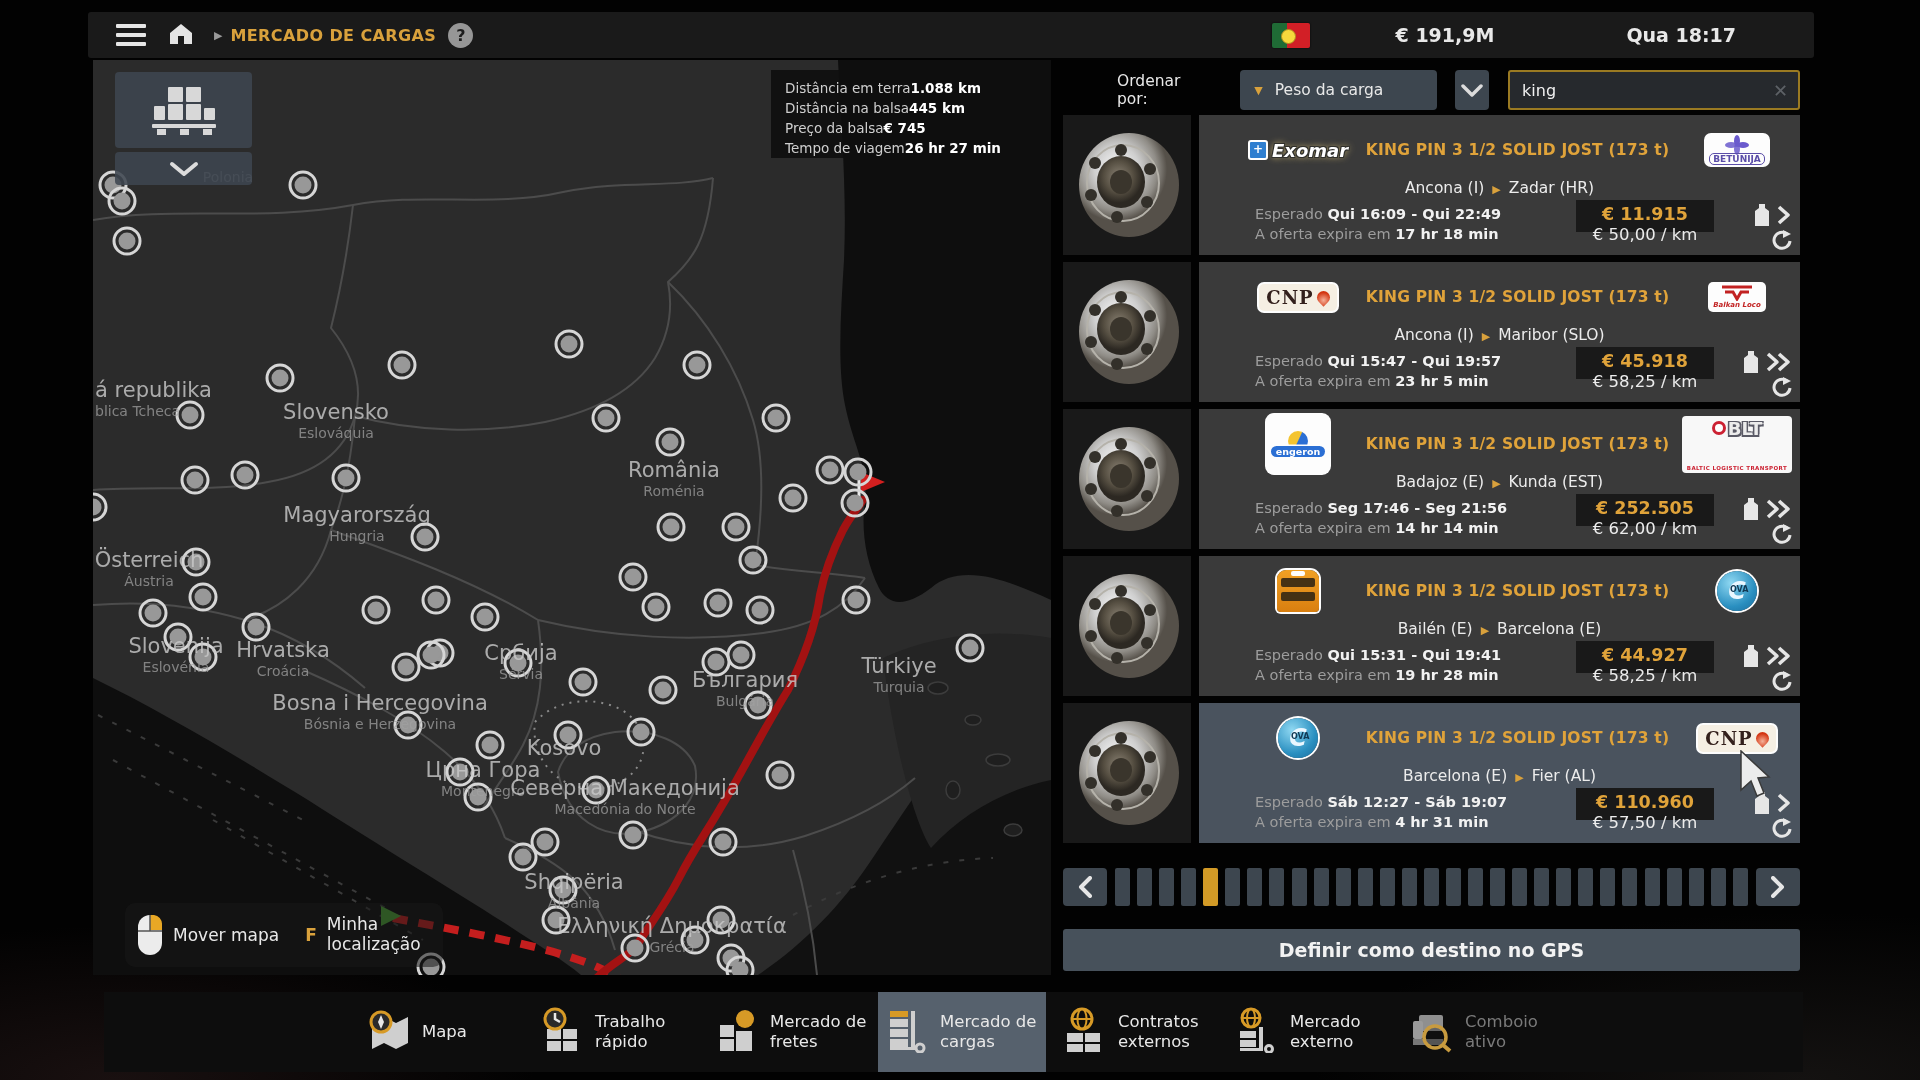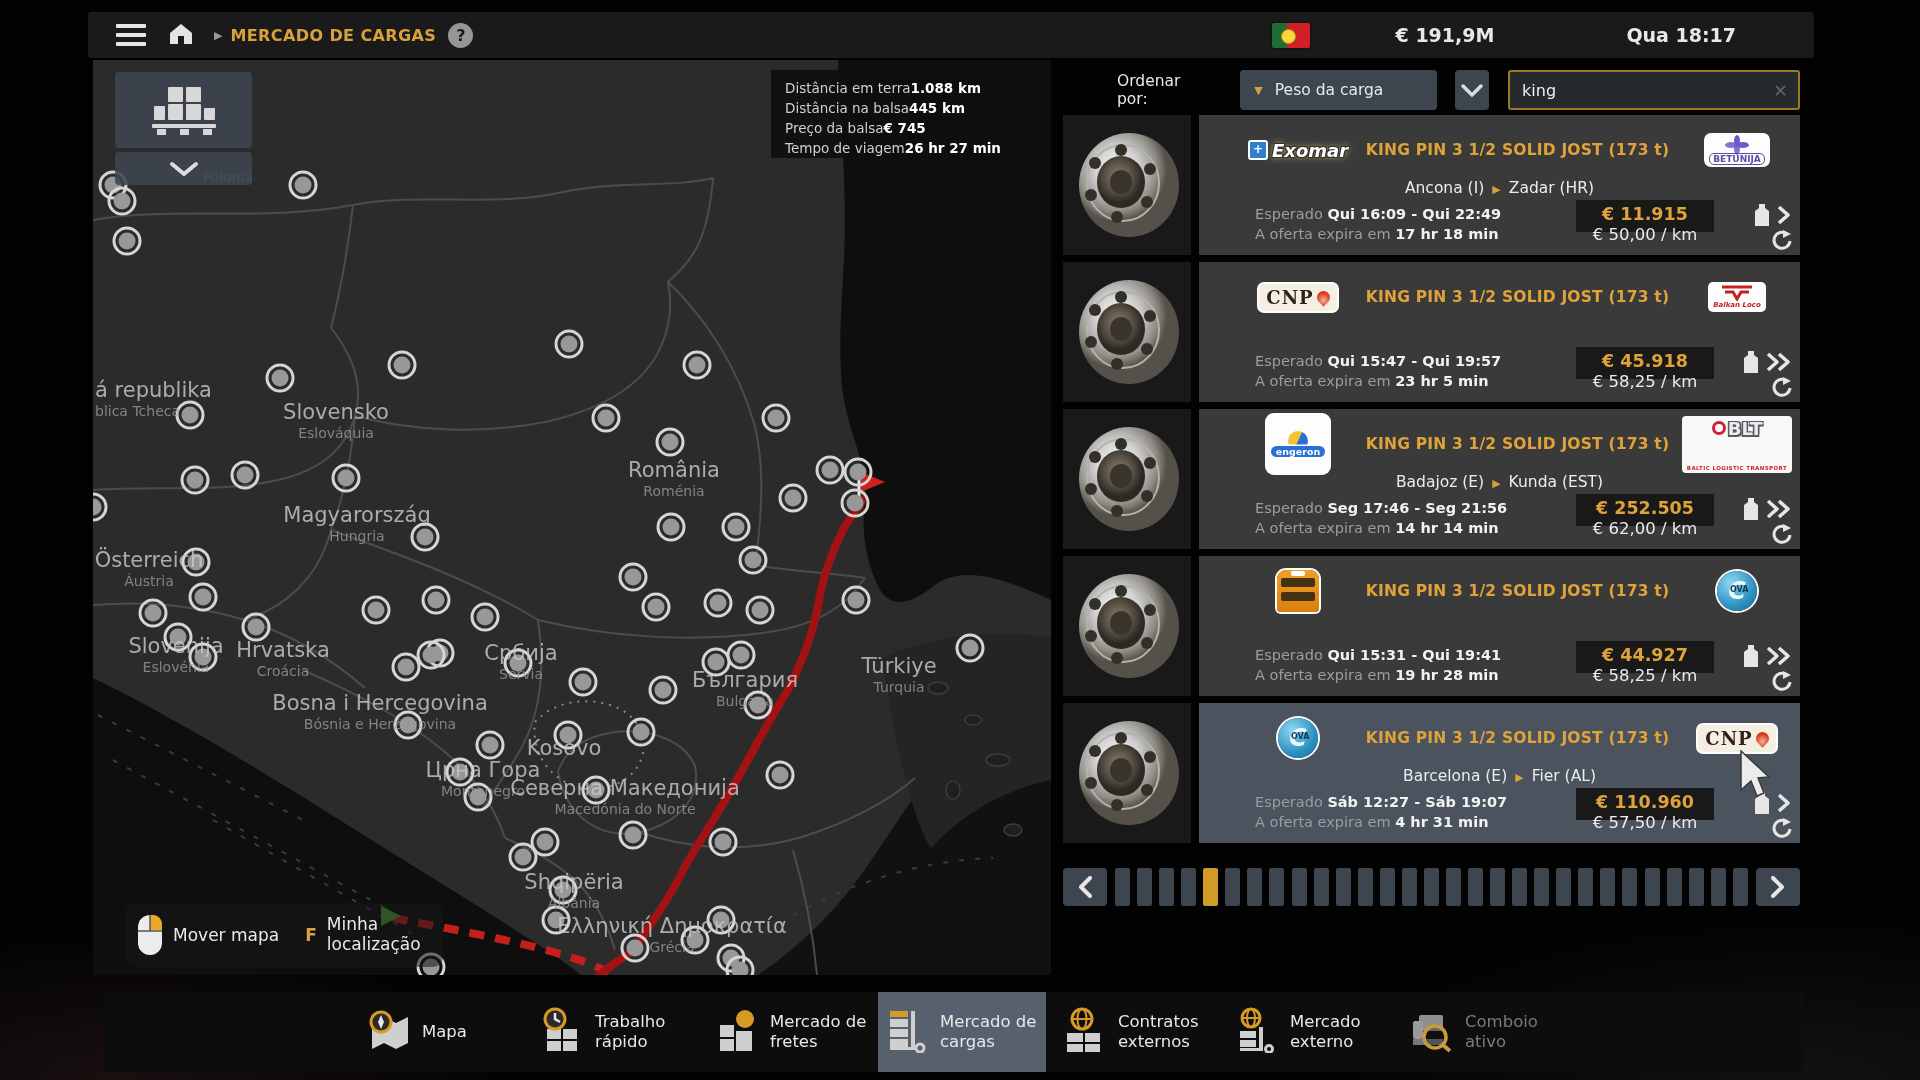--- a/index.html
+++ b/index.html
@@ -744,20 +744,21 @@
                   <svg width="34" height="16" viewBox="0 0 34 16">
                     <g stroke="#c22222" stroke-width="3" fill="none">
                       <path d="M2,2 H32"></path>
                       <path d="M5,7 L13,7 L17,14 L21,7 L29,7" fill="none"></path>
                     </g>
                   </svg>
                   <span class="cap">Balkan Loco</span>
                 </span>
               </span>
             </div>
+            <div class="routeline"><span>Ancona (I)</span><span class="sep">▶</span><span>Maribor (SLO)</span></div>
             <div class="oinfo">
               <div><span class="g">Esperado</span> <span class="w">Qui 15:47 - Qui 19:57</span></div>
               <div><span class="g">A oferta expira em</span> <span class="w">23 hr 5 min</span></div>
             </div>
             <div class="pricebox">
               <div class="price">€ 45.918</div>
               <div class="rate">€ 58,25 / km</div>
             </div>
             <div class="ricons">
               <div class="r1">
@@ -891,20 +892,21 @@
                 </span>
               </span>
               <span class="cargo">KING PIN 3 1/2 SOLID JOST (173 t)</span>
               <span class="lgwrap r">
                 <span class="lg lg-blue">
                   <span class="c">C</span>
                   <span class="ola">OVA</span>
                 </span>
               </span>
             </div>
+            <div class="routeline"><span>Bailén (E)</span><span class="sep">▶</span><span>Barcelona (E)</span></div>
             <div class="oinfo">
               <div><span class="g">Esperado</span> <span class="w">Qui 15:31 - Qui 19:41</span></div>
               <div><span class="g">A oferta expira em</span> <span class="w">19 hr 28 min</span></div>
             </div>
             <div class="pricebox">
               <div class="price">€ 44.927</div>
               <div class="rate">€ 58,25 / km</div>
             </div>
             <div class="ricons">
               <div class="r1">
@@ -1035,20 +1037,21 @@
           <div class="tick"></div>
           <div class="tick"></div>
         </div>
       <div class="pg-btn">
         <svg width="14" height="22" viewBox="0 0 14 22">
             <polyline points="2,2 11,11 2,20" fill="none" stroke="#e6e6e6" stroke-width="4" stroke-linecap="round" stroke-linejoin="round"></polyline>
           </svg>
       </div>
     </div>
 
+    <button class="gps-btn">Definir como destino no GPS</button>
   </div>
 
   <nav class="bottombar">
     <div class="nav-sel"></div>
     <div id="nav-items">
         <div class="nav-item" style="left: 262px;">
           <span class="ic"><svg width="46" height="46" viewBox="0 0 46 46">
               <polygon points="6,16 18,10 30,16 42,10 42,36 30,42 18,36 6,42" fill="#cfcfcf"></polygon>
               <circle cx="15" cy="15" r="10" fill="#2a2a2a" stroke="#d79a26" stroke-width="3"></circle>
               <polygon points="15,8 18,15 15,22 12,15" fill="#e8e8e8"></polygon>

